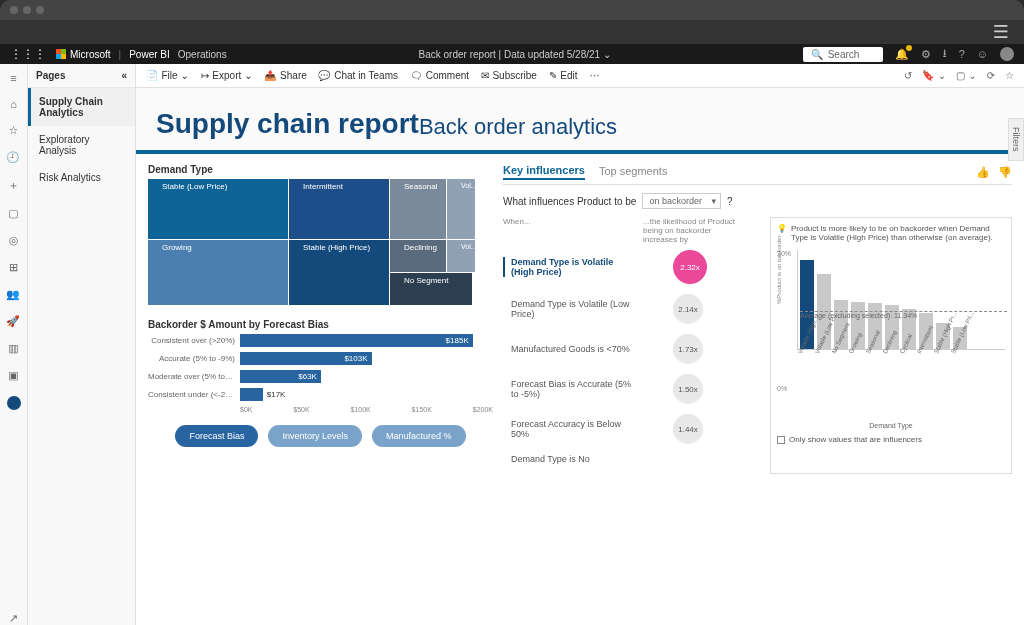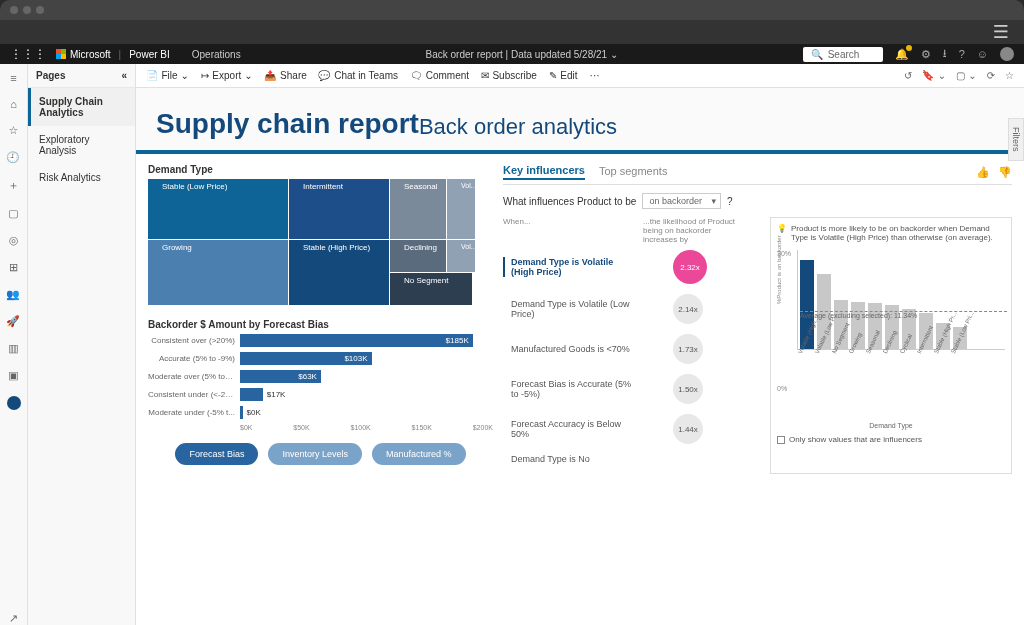--- a/index.html
+++ b/index.html
@@ -127,21 +127,21 @@
 <div class="browser-bar">
   <span class="hamburger">☰</span>
 </div>
 
 <div class="topbar">
   <span class="waffle">⋮⋮⋮</span>
   <span class="ms-logo"></span>
   <span>Microsoft</span>
   <span class="sep">|</span>
   <span>Power BI</span>
-  <span style="margin-left:22px;color:#ccc">Operations</span>
+  <span style="margin-left:8px;color:#ccc">Operations</span>
   <div class="center">Back order report  |  Data updated 5/28/21 ⌄</div>
   <div class="right">
     <div class="search-box">
       <span style="margin-right:4px">🔍</span>
       <span>Search</span>
     </div>
     <span class="topbar-icon">🔔<span class="badge"></span></span>
     <span class="topbar-icon">⚙</span>
     <span class="topbar-icon">⭳</span>
     <span class="topbar-icon">?</span>
@@ -251,28 +251,20 @@
                   </div>
                 </div>
                 <div class="bar-row">
                   <div class="bar-label">Consistent under (&lt;-20...</div>
     <div class="bar-track">
                     <div class="bar-fill" style="width:9%">
                       <span class="bar-val out">$17K</span>
                     </div>
                   </div>
                 </div>
-                <div class="bar-row">
-                  <div class="bar-label">Moderate under (-5% t...</div>
-    <div class="bar-track">
-                    <div class="bar-fill" style="width:1%">
-                      <span class="bar-val out">$0K</span>
-                    </div>
-                  </div>
-                </div>
               </div>
             <div class="x-axis">
               <span>$0K</span>
                 <span>$50K</span>
                 <span>$100K</span>
                 <span>$150K</span>
                 <span>$200K</span>
             </div>
           </div>
 

